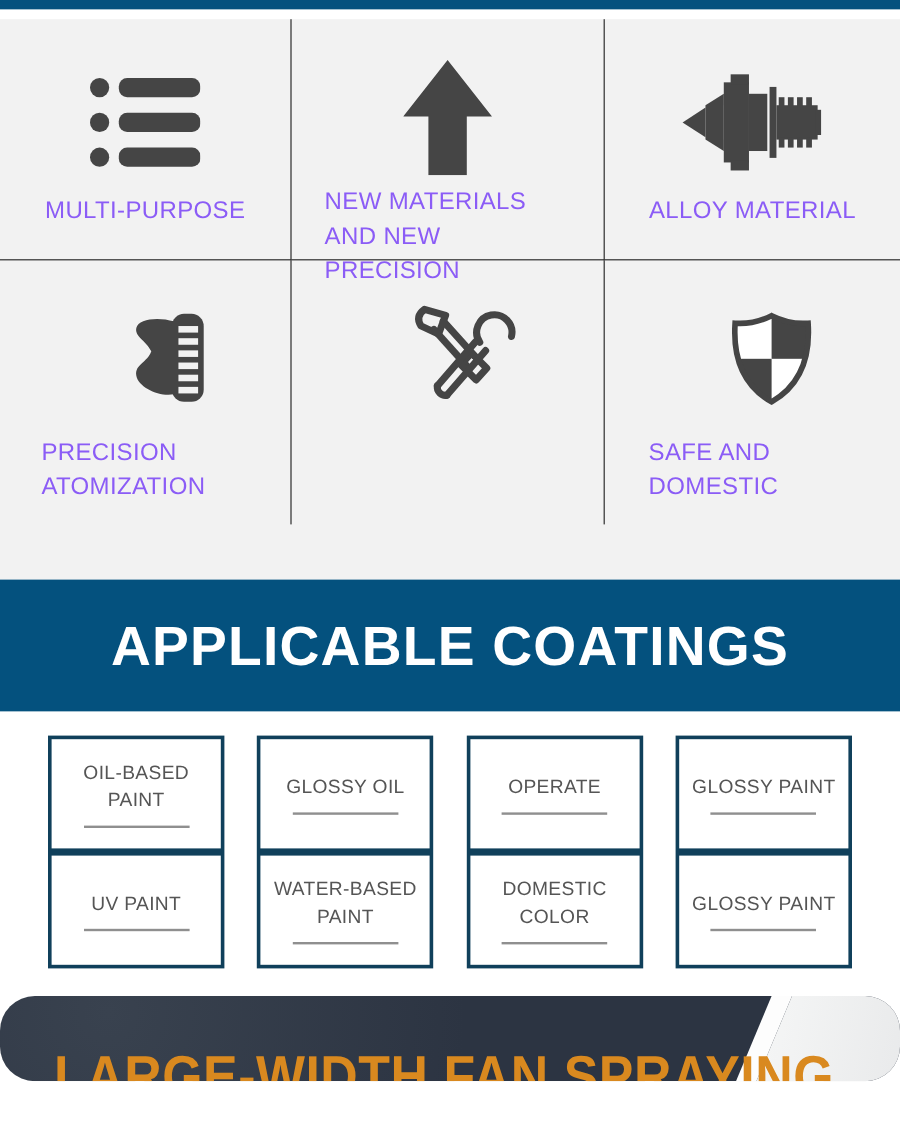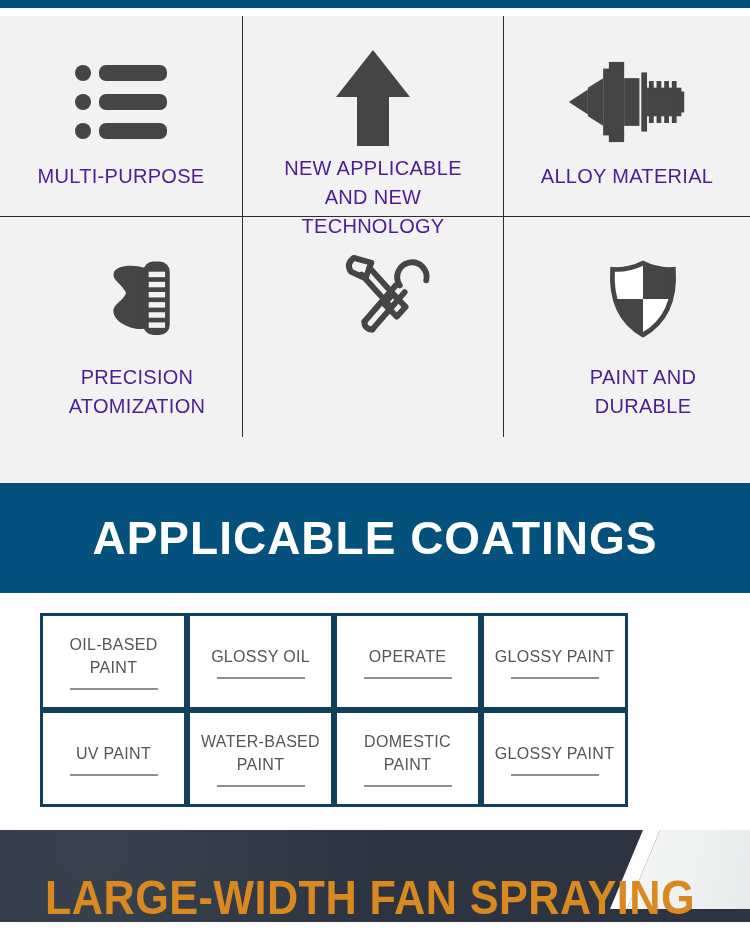--- a/index.html
+++ b/index.html
@@ -9,40 +9,40 @@
 
   
   .features{background:#f2f2f2;padding-bottom:46px;}
   .fgrid{display:grid;grid-template-columns:243px 261px 246px;grid-template-rows:201px 220px;}
   .fcell{box-sizing:border-box;display:flex;flex-direction:column;align-items:center;}
   .fcell.c1,.fcell.c2{border-right:1px solid #2e2e2e;}
   .fcell.r1{border-bottom:1px solid #2e2e2e;padding-top:34px;}
   .fcell.r2{padding-top:26px;padding-left:32px;}
   .ficon{height:104px;display:flex;align-items:center;justify-content:center;}
   .r2 .ficon{height:112px;}
-  .fcap{margin-top:8px;max-width:205px;text-align:center;font-size:20px;line-height:29px;
-        color:#4c1d95;letter-spacing:.3px;}
+  .fcap{margin-top:8px;max-width:205px;font-size:20px;line-height:29px;
+        color:#8b5cf6;letter-spacing:.3px;}
 
   
   .banner{height:110px;background:#04517e;display:flex;align-items:center;justify-content:center;}
   .banner h2{margin:16px;color:#ffffff;font-size:46px;font-weight:bold;letter-spacing:1px;}
 
   
   .coatings{padding:20px 40px 23px 40px;background:#ffffff;}
-  .crow{display:flex;justify-content:flex-start;}
+  .crow{display:flex;justify-content:space-between;}
   .crow + .crow{}
   .cbox{box-sizing:border-box;width:147px;height:97px;border:3px solid #10405b;background:#ffffff;
         display:flex;flex-direction:column;align-items:center;justify-content:center;}
   .clabel{font-size:16px;line-height:23px;color:#555555;text-align:center;letter-spacing:.3px;
           max-width:125px;}
   .cline{width:88px;height:2px;background:#8f8f8f;margin-top:9px;}
 
   
-  .hero{position:relative;height:92px;overflow:hidden;
-        background:radial-gradient(circle at 12% 20%, #39424f 0, rgba(57,66,79,0) 45%),#2c3442;}
+  .hero{position:relative;height:71px;overflow:hidden;
+        background:radial-gradient(circle at 12% 20%, #39424f 0, rgba(57,66,79,0) 45%),#2c3442;border-radius:29px;}
   .hero-title{position:absolute;left:45px;top:40px;margin:0;white-space:nowrap;
               font-size:48px;font-weight:bold;color:#d9891f;letter-spacing:.5px;
               transform:scaleX(.9);transform-origin:left top;}
   .wedge{position:absolute;right:0;top:0;width:200px;height:79px;}
   .wedge-band{position:absolute;inset:0;background:#fdfdfd;
               clip-path:polygon(46.5% 0,55% 0,38.5% 100%,30% 100%);}
   .wedge-main{position:absolute;inset:0;
               background:linear-gradient(100deg,#cfd2d4 0%,#f4f5f5 45%,#e9eaeb 100%);
               clip-path:polygon(55% 0,100% 0,100% 100%,38.5% 100%);}
 
@@ -70,21 +70,21 @@
       </div>
       <div class="fcap">MULTI-PURPOSE</div>
     </div>
 
     <div class="fcell r1 c2">
       <div class="ficon">
         <svg width="74" height="96" viewBox="0 0 74 96" fill="#454545" xmlns="http://www.w3.org/2000/svg">
           <polygon points="37,0 74,47 53,47 53,96 21,96 21,47 0,47"></polygon>
         </svg>
       </div>
-      <div class="fcap">NEW APPLICABLE AND NEW TECHNOLOGY</div>
+      <div class="fcap">NEW MATERIALS AND NEW PRECISION</div>
     </div>
 
     <div class="fcell r1">
       <div class="ficon">
         <svg width="124" height="88" viewBox="0 0 130 90" fill="#454545" xmlns="http://www.w3.org/2000/svg">
           <polygon points="4,45 24,32 24,58"></polygon>
           <polygon points="24,30 40,20 40,70 24,60"></polygon>
           <rect x="40" y="10" width="22" height="70"></rect>
           <rect x="46" y="3" width="16" height="9"></rect>
           <rect x="46" y="78" width="16" height="9"></rect>
@@ -147,21 +147,21 @@
             </clipPath>
           </defs>
           <path d="M50 4 C62 10 76 13 89 12 C91 42 85 76 50 96 C15 76 9 42 11 12 C24 13 38 10 50 4 Z" fill="#ffffff"></path>
           <g clip-path="url(#shieldclip)">
             <rect x="50" y="0" width="50" height="50" fill="#454545"></rect>
             <rect x="0" y="50" width="50" height="50" fill="#454545"></rect>
           </g>
           <path d="M50 4 C62 10 76 13 89 12 C91 42 85 76 50 96 C15 76 9 42 11 12 C24 13 38 10 50 4 Z" fill="none" stroke="#454545" stroke-width="6"></path>
         </svg>
       </div>
-      <div class="fcap">PAINT AND DURABLE</div>
+      <div class="fcap">SAFE AND DOMESTIC</div>
     </div>
 
   </div>
 </div>
 
 <div class="banner">
   <h2>APPLICABLE COATINGS</h2>
 </div>
 
 <div class="coatings">
@@ -186,21 +186,21 @@
   <div class="crow">
     <div class="cbox">
       <div class="clabel">UV PAINT</div>
       <div class="cline"></div>
     </div>
     <div class="cbox">
       <div class="clabel">WATER-BASED PAINT</div>
       <div class="cline"></div>
     </div>
     <div class="cbox">
-      <div class="clabel">DOMESTIC PAINT</div>
+      <div class="clabel">DOMESTIC COLOR</div>
       <div class="cline"></div>
     </div>
     <div class="cbox">
       <div class="clabel">GLOSSY PAINT</div>
       <div class="cline"></div>
     </div>
   </div>
 </div>
 
 <div class="hero">

